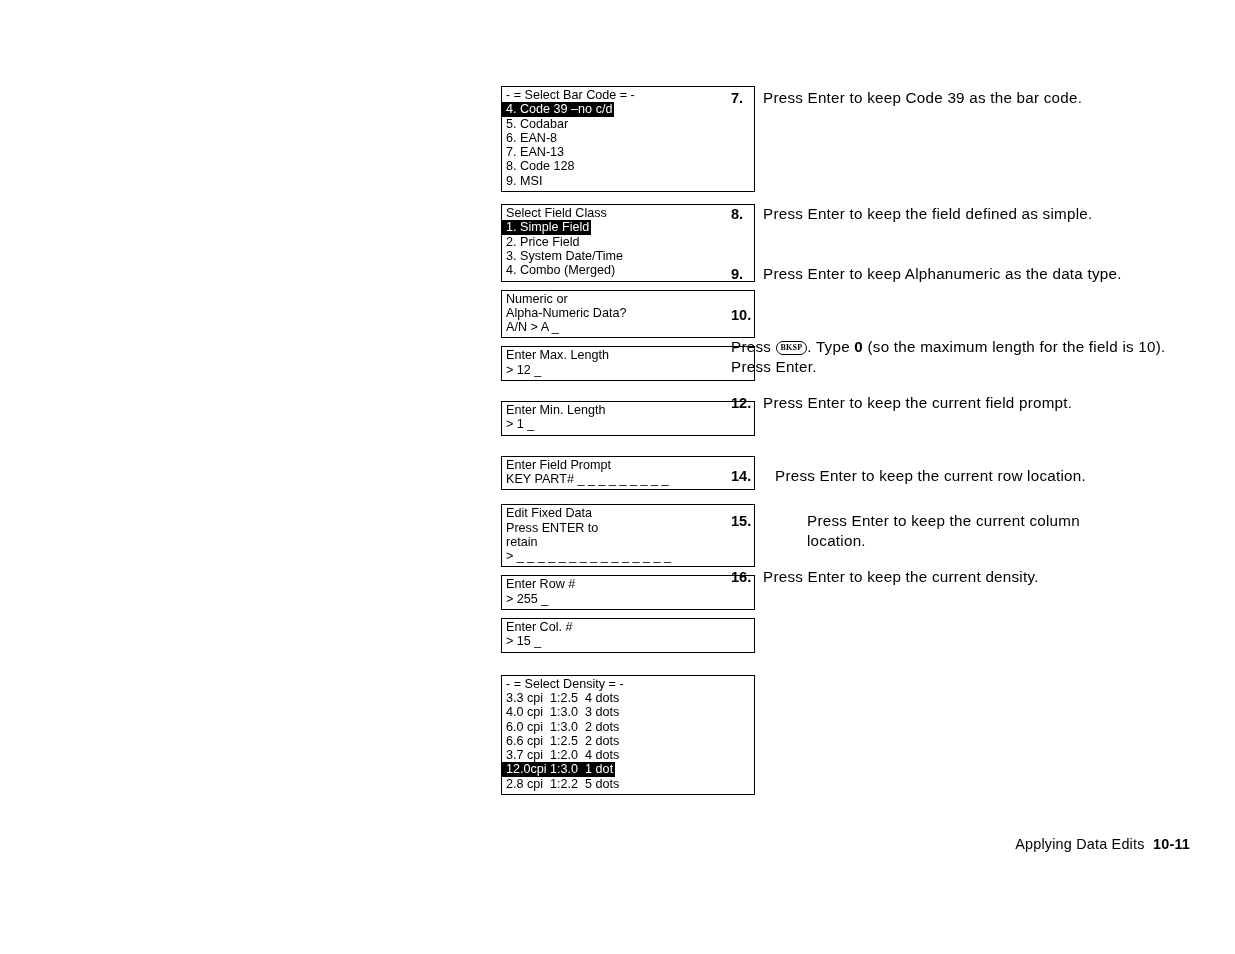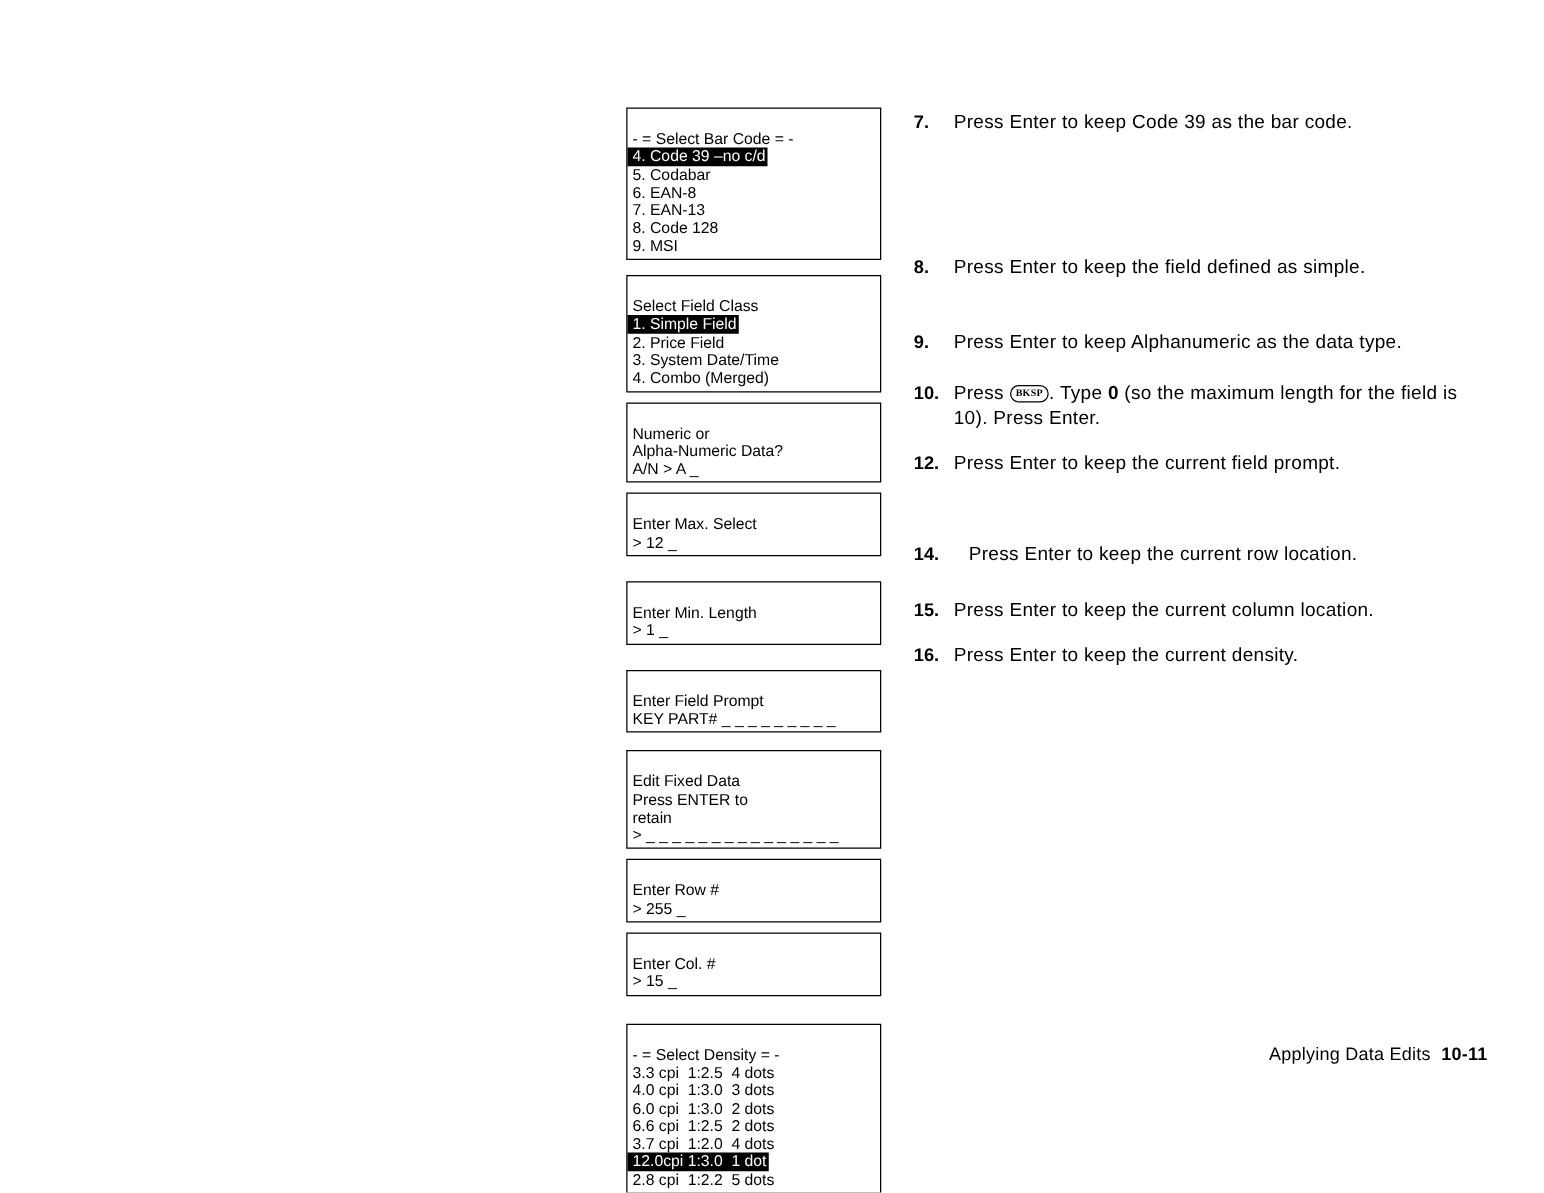--- a/index.html
+++ b/index.html
@@ -20,22 +20,22 @@
   #screens-column {
     position: absolute;
     left: 501px;
     top: 86px;
     width: 214px;
   }
 
   .screen-box {
     border: 1.5px solid #000000;
     box-sizing: border-box;
-    width: 204px;
-    padding: 17px 0 3px 0;
+    width: 254px;
+    padding: 1px 0 3px 0;
     background: #ffffff;
   }
 
   .screen-line {
     font-family: "Liberation Sans", sans-serif;
     font-size: 12.6px;
     line-height: 14.3px;
     white-space: pre;
     padding-left: 4px;
     padding-right: 4px;
@@ -148,21 +148,21 @@
 
   <div class="screen-box">
     <div class="screen-line">Numeric or</div>
     <div class="screen-line">Alpha-Numeric Data?</div>
     <div class="screen-line">A/N &gt; A _</div>
   </div>
 
   <div class="gap-8"></div>
 
   <div class="screen-box">
-    <div class="screen-line">Enter Max. Select</div>
+    <div class="screen-line">Enter Max. Length</div>
     <div class="screen-line">&gt; 12 _</div>
   </div>
 
   <div class="gap-20"></div>
 
   <div class="screen-box">
     <div class="screen-line">Enter Min. Length</div>
     <div class="screen-line">&gt; 1 _</div>
   </div>
 
@@ -221,38 +221,38 @@
   <div class="step" style="margin-top:96px; width:410px;">
     <div class="step-num">8.</div>
     <div class="step-text">Press Enter to keep the field defined as simple.</div>
   </div>
 
   <div class="step" style="margin-top:40px;">
     <div class="step-num">9.</div>
     <div class="step-text">Press Enter to keep Alphanumeric as the data type.</div>
   </div>
 
-  <div class="step" style="margin-top:21px;">
+  <div class="step" style="margin-top:21px;flex-direction:column;">
     <div class="step-num wide">10.</div>
     <div class="step-text"><span>Press </span><span class="keycap">BKSP</span><span>.  Type </span><b>0</b><span> (so the maximum length for the field is 10).  Press Enter.</span></div>
   </div>
 
 
   <div class="step" style="margin-top:16px;">
     <div class="step-num wide">12.</div>
     <div class="step-text">Press Enter to keep the current field prompt.</div>
   </div>
 
 
   <div class="step" style="margin-top:53px;gap:12px;">
     <div class="step-num wide">14.</div>
     <div class="step-text">Press Enter to keep the current row location.</div>
   </div>
 
-  <div class="step" style="margin-top:25px; width:400px;">
+  <div class="step" style="margin-top:25px; width:400px;gap:44px;">
     <div class="step-num wide">15.</div>
     <div class="step-text">Press Enter to keep the current column location.</div>
   </div>
 
   <div class="step" style="margin-top:16px;align-items:center;">
     <div class="step-num wide">16.</div>
     <div class="step-text">Press Enter to keep the current density.</div>
   </div>
 
 </div>

